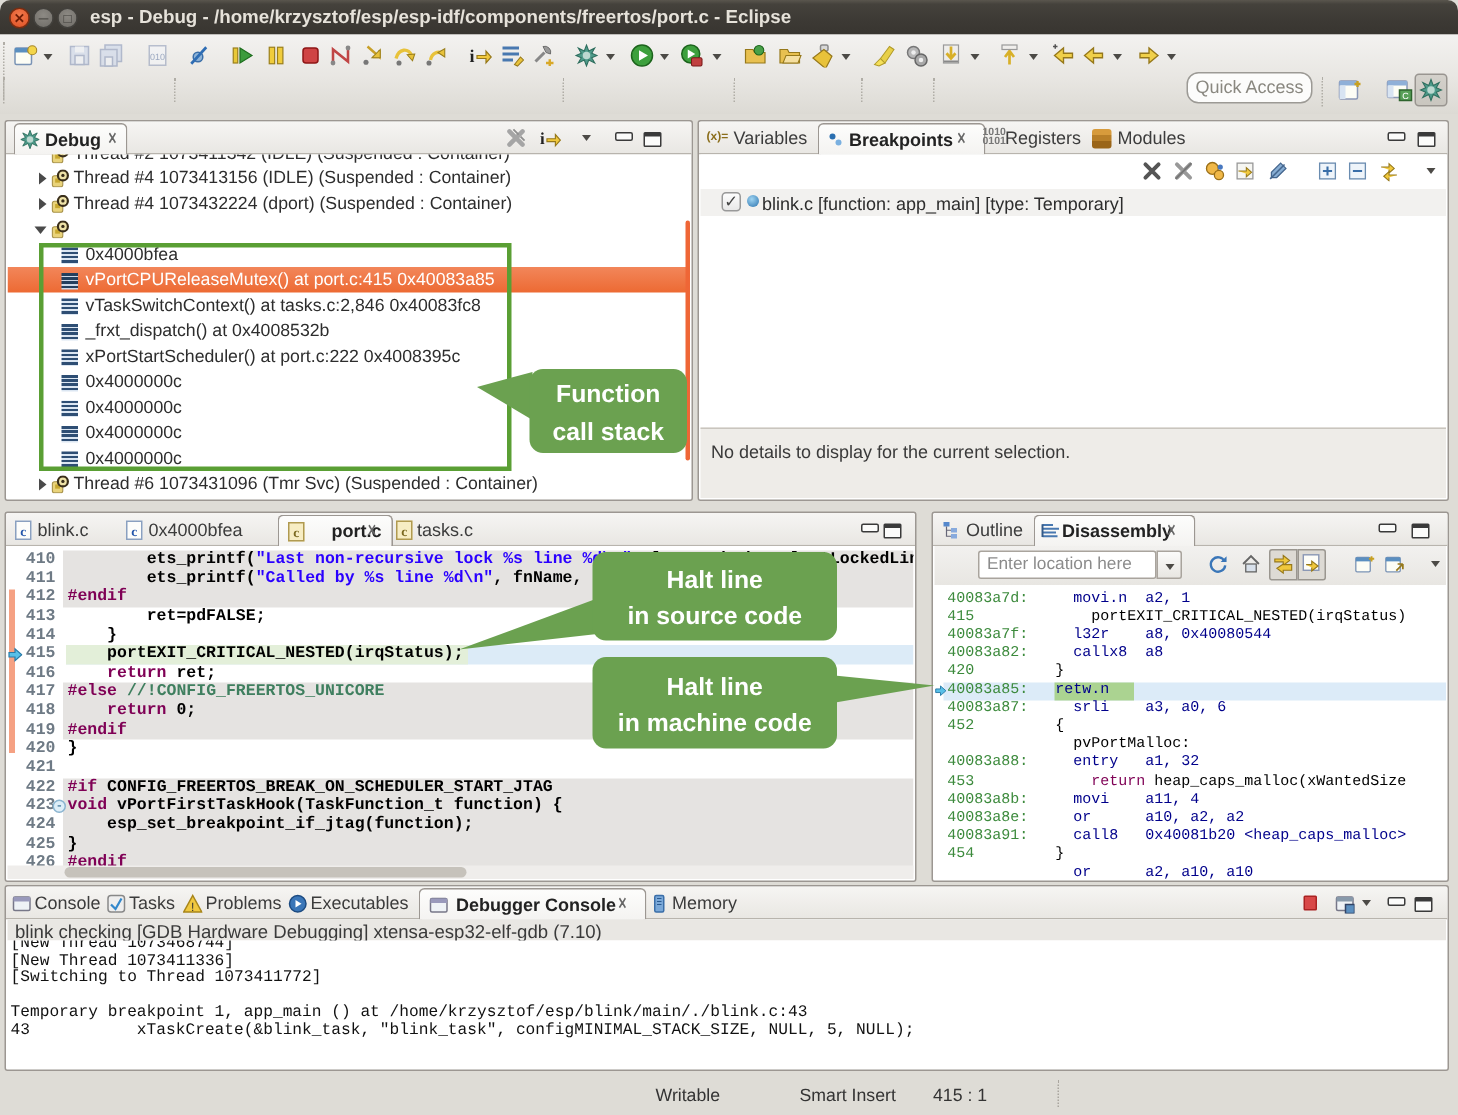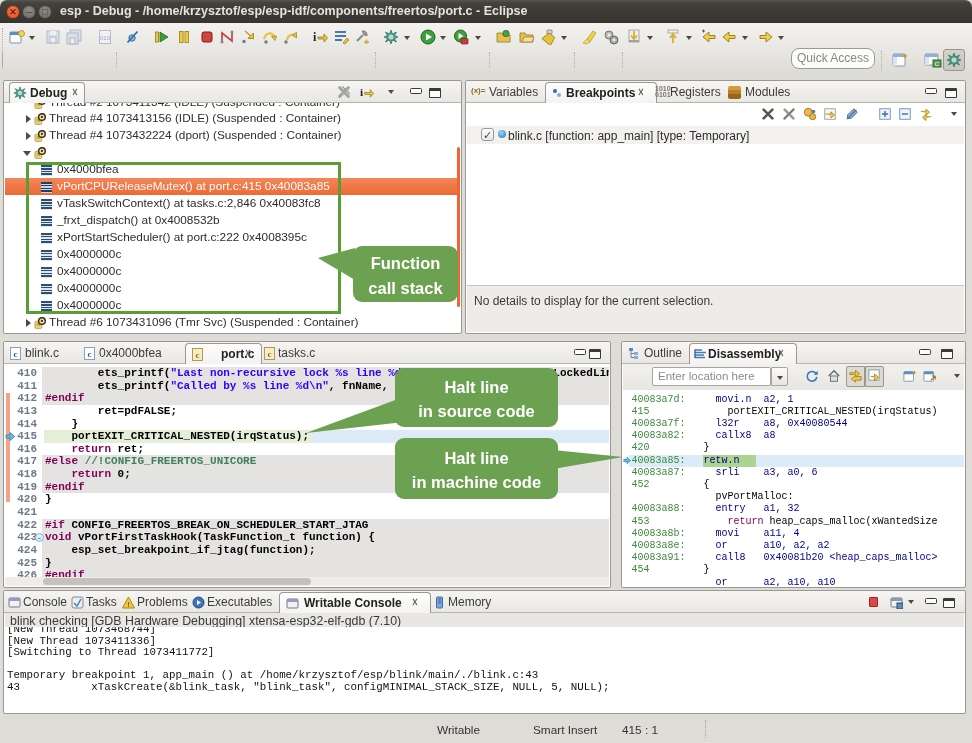--- a/index.html
+++ b/index.html
@@ -686,21 +686,21 @@
           <circle cx="6.5" cy="6.5" r="5.5" fill="#3a76b8" stroke="#1c4a80"></circle>
           <path d="M5 4 L9 6.5 L5 9 Z" fill="#fff"></path>
         </svg>
         <span style="position:absolute; left:17px; top:3px;">Executables</span>
       </div>
     <div class="tab active" style="left:275px; width:152px;">
         <svg class="tabico" style="left:6px;" viewBox="0 0 13 13">
           <rect x="1" y="2" width="11" height="9" rx="1" fill="#eef2f6" stroke="#778"></rect>
           <rect x="1" y="2" width="11" height="3" fill="#99b"></rect>
         </svg>
-        <span style="position:absolute; left:24px; top:3px;">Writable Console</span>
+        <span style="position:absolute; left:24px; top:3px;">Debugger Console</span>
         <span class="xclose" style="left:132px;">☓</span>
       </div>
     <div class="tab" style="left:428px; width:64px;">
         <svg class="tabico" style="left:1px;" viewBox="0 0 13 13">
           <rect x="3.5" y="1" width="6" height="11" rx="1" fill="#7aa8d8" stroke="#3a6ea8"></rect>
           <path d="M5 3 L8 3 M5 5 L8 5 M5 7 L8 7" stroke="#2a5a90" stroke-width="0.8"></path>
         </svg>
         <span style="position:absolute; left:16px; top:3px;">Memory</span>
       </div>
     <span style="position:absolute; right:87px; top:6px; width:9px; height:10px; background:#d84848; border:1.5px solid #a22; border-radius:1px;"></span>

